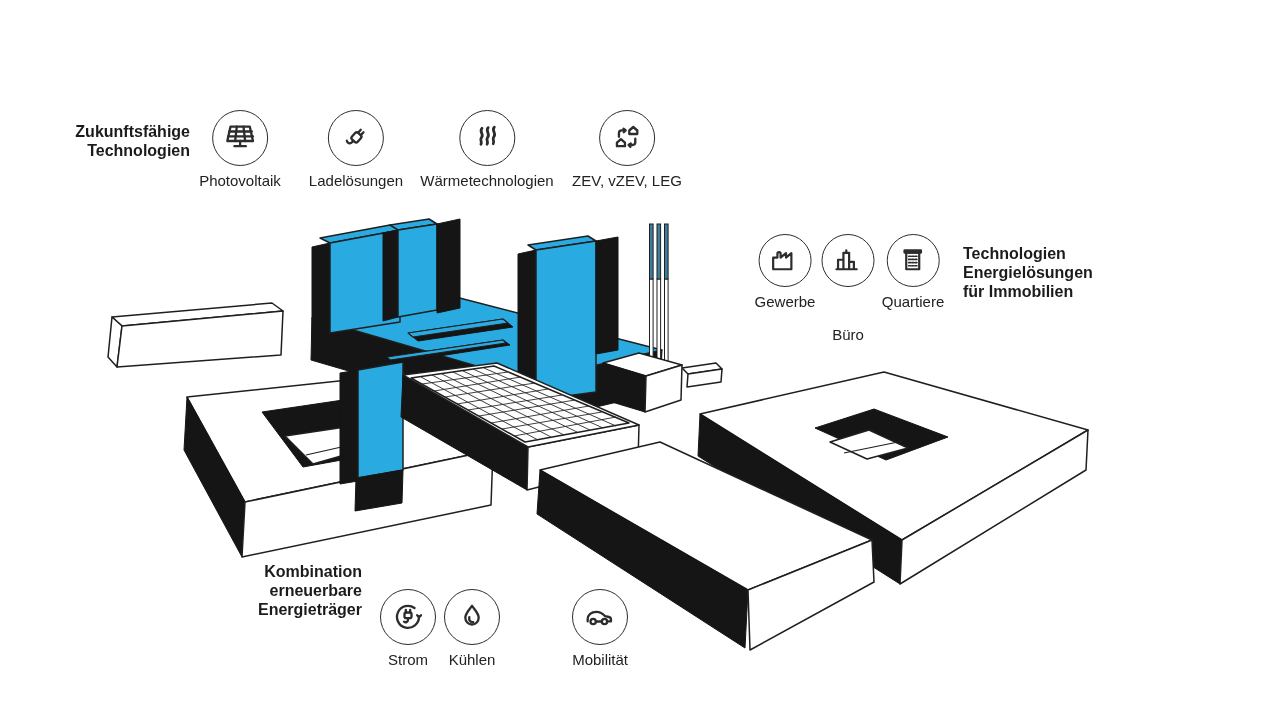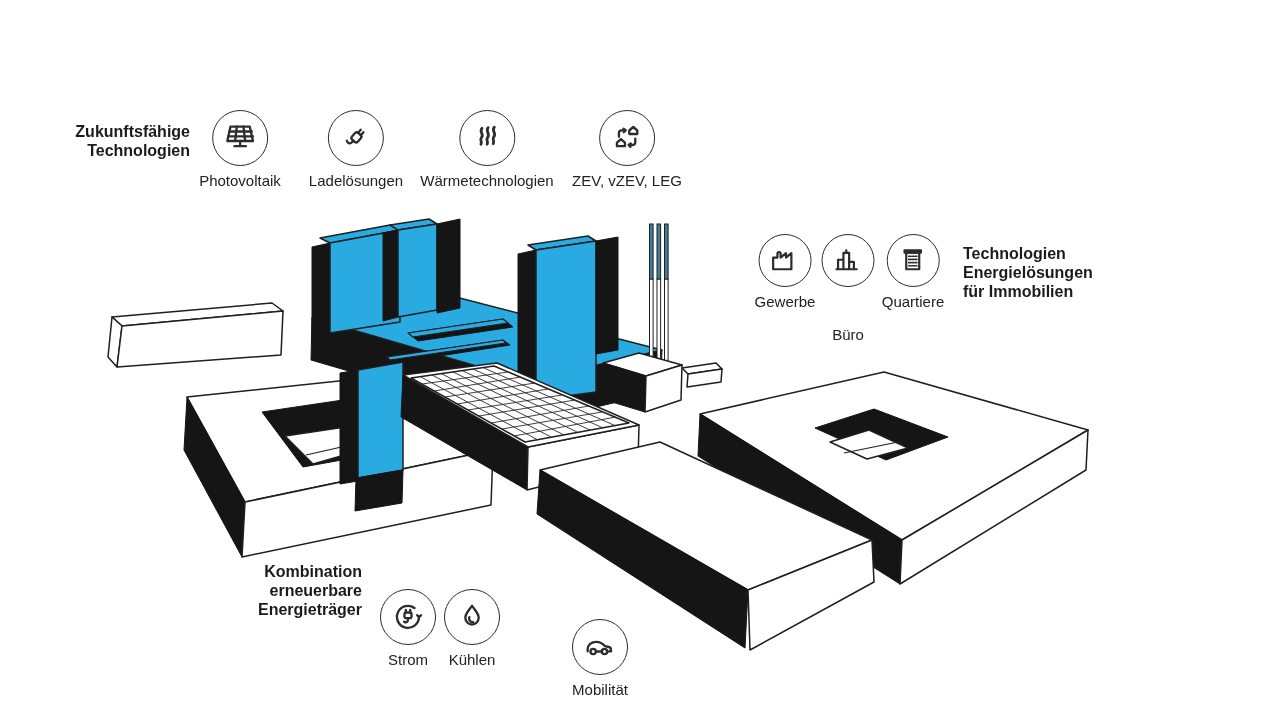--- a/index.html
+++ b/index.html
@@ -231,21 +231,21 @@
     <div class="circle d56">
       <svg class="ic" width="40" height="40" viewBox="0 0 24 24">
         <path d="M12 5.3c1.7 2.5 4 4.4 4 7.2a4 4 0 0 1-8 0c0-2.8 2.3-4.7 4-7.2z"></path>
         <path d="M10.4 12.1c-.5 2 .8 3.1 2.3 3"></path>
       </svg>
     </div>
     <div class="lbl">Kühlen</div>
   </div>
 
 
-  <div class="icon-item" style="left:600px;top:619px;">
+  <div class="icon-item" style="left:600px;top:589px;align-items:flex-end;">
     <div class="circle d56">
       <svg class="ic" width="40" height="40" viewBox="0 0 24 24">
         <path d="M4.6 14.6v-1.2c0-2.7 2.2-4.5 5.2-4.5 2.3 0 3.9 1 5.3 2.6l2.2.5c.9.2 1.3.8 1.3 1.6v1h-1.5"></path>
         <circle cx="7.9" cy="14.7" r="1.6"></circle>
         <circle cx="14.7" cy="14.7" r="1.6"></circle>
         <path d="M9.6 14.7h3.4"></path>
       </svg>
     </div>
     <div class="lbl">Mobilität</div>
   </div>

